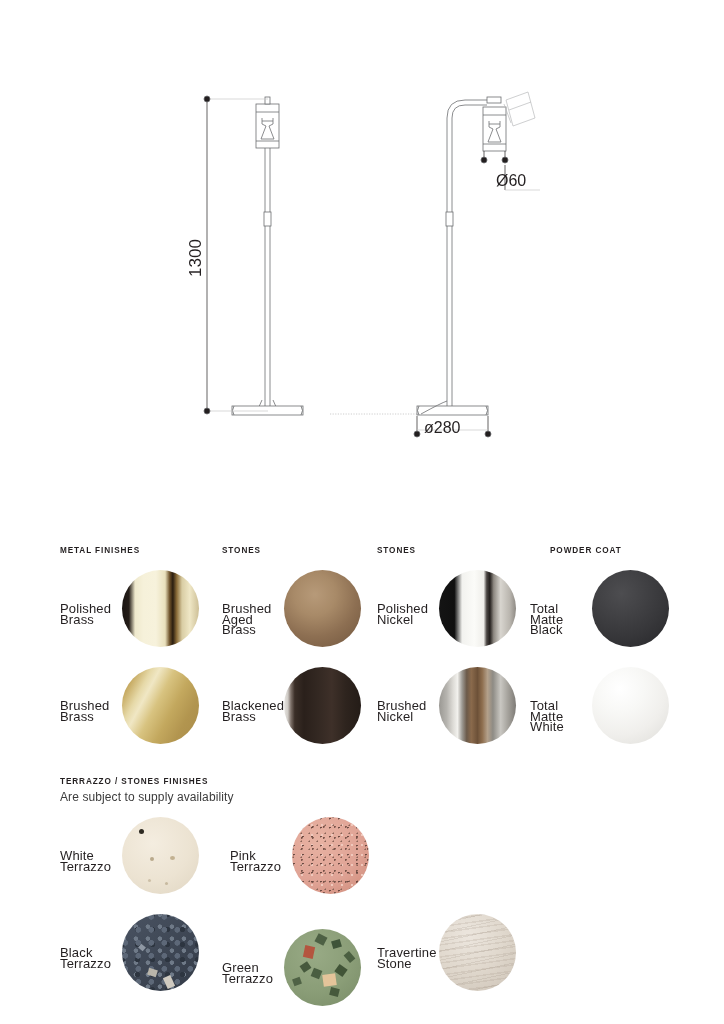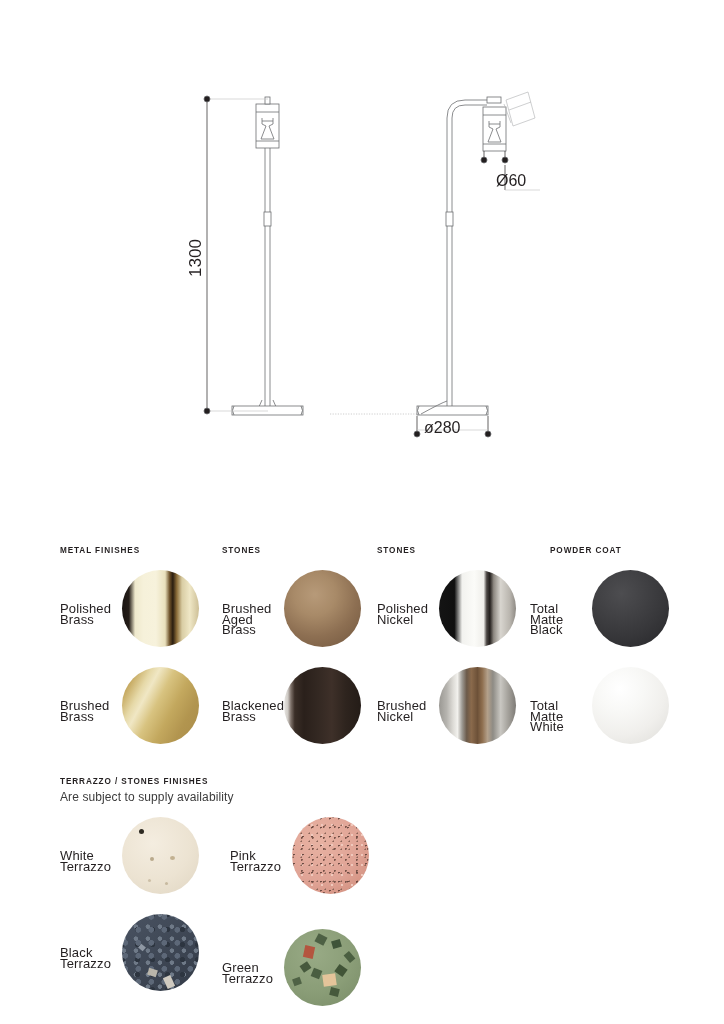--- a/index.html
+++ b/index.html
@@ -215,16 +215,23 @@
         <i class="chip" style="left:22%;top:44%;width:9px;height:8px;background:#46593d;transform:rotate(-34deg);"></i>
         <i class="chip" style="left:36%;top:52%;width:9px;height:9px;background:#4a5e41;transform:rotate(22deg);"></i>
         <i class="chip" style="left:50%;top:58%;width:13px;height:12px;background:#e4c49a;transform:rotate(-8deg);"></i>
         <i class="chip" style="left:68%;top:48%;width:10px;height:9px;background:#415437;transform:rotate(36deg);"></i>
         <i class="chip" style="left:12%;top:64%;width:8px;height:7px;background:#4f6245;transform:rotate(-20deg);"></i>
         <i class="chip" style="left:60%;top:76%;width:9px;height:8px;background:#46593c;transform:rotate(14deg);"></i>
         <i class="chip" style="left:80%;top:30%;width:7px;height:10px;background:#4b5f41;transform:rotate(-40deg);"></i>
       </div>
     </div>
 
+    <div class="cell" style="left:377px;top:147px;">
+      <div class="lbl">Travertine<br>Stone</div>
+      <div class="sw" style="background:
+             repeating-linear-gradient(172deg,rgba(168,154,140,.22) 0 1.5px,rgba(255,255,255,0) 1.5px 6px),
+             repeating-linear-gradient(168deg,rgba(140,126,112,.16) 0 1px,rgba(255,255,255,0) 1px 9px),
+             radial-gradient(circle at 38% 28%,#ece6de 0%,#e0d8cd 48%,#d3cabe 82%,#c8bfb2 100%);"></div>
+    </div>
 
     <div class="cell" style="left:530px;top:147px;"></div>
   </div>
 </div>
 
 </body></html>

